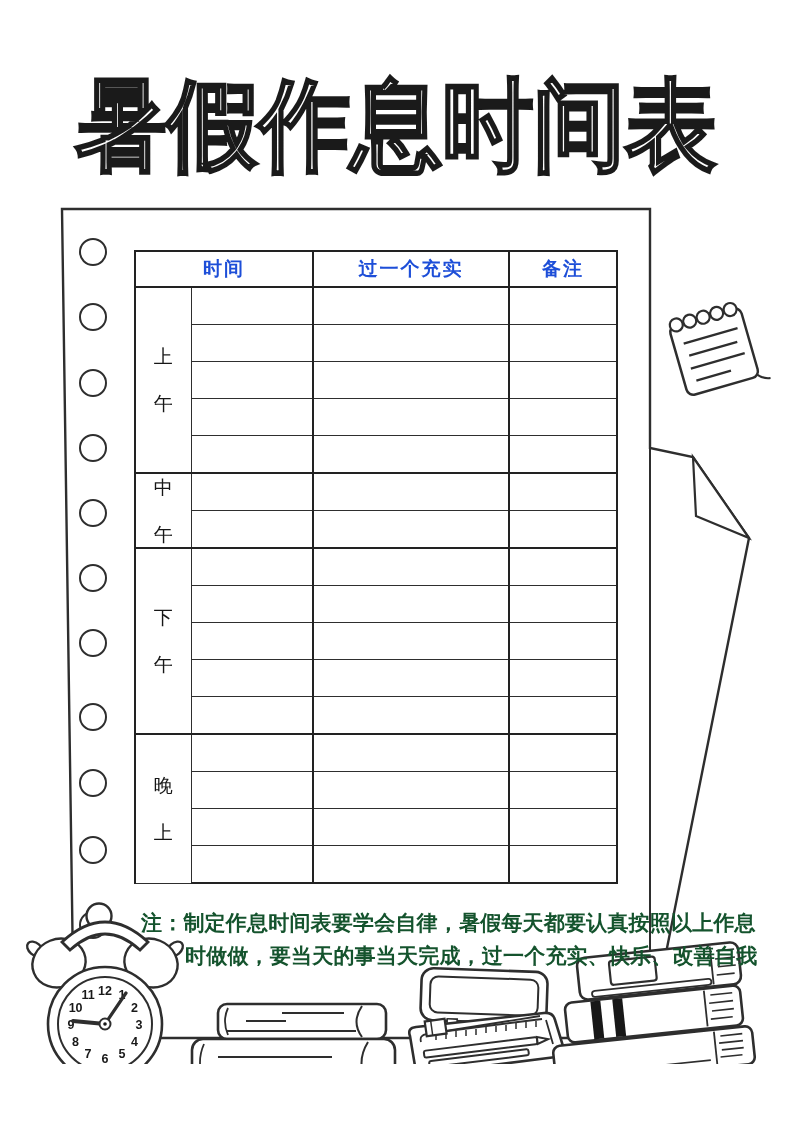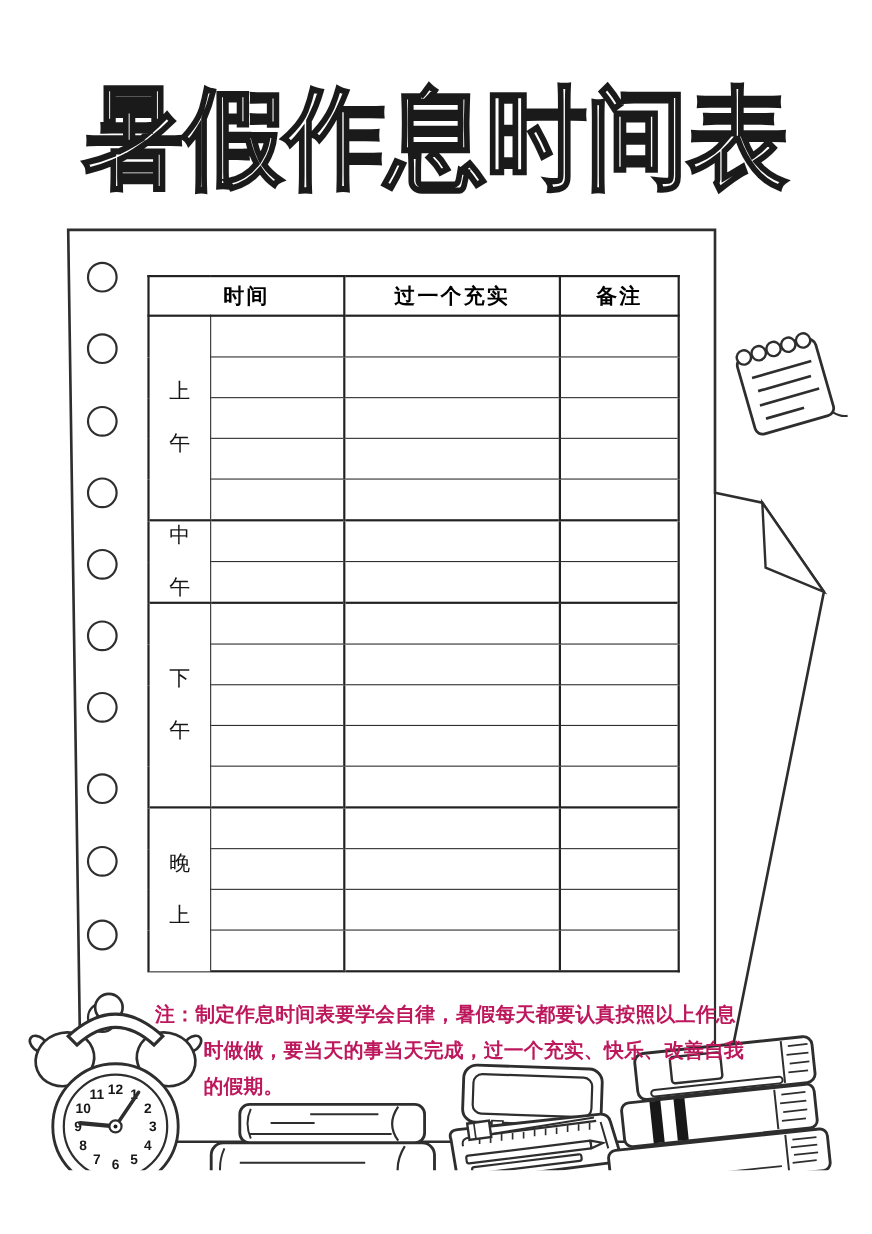--- a/index.html
+++ b/index.html
@@ -16,21 +16,21 @@
   
   table.schedule{
     position:absolute;left:134px;top:250px;
     width:482px;
     border-collapse:collapse;table-layout:fixed;
     background:transparent;
   }
   table.schedule th{
     border:2px solid #222;
     height:34px;padding:0;
-    font-size:19px;font-weight:bold;color:#000000;
+    font-size:19px;font-weight:bold;color:#1d4ed8;
     text-align:center;vertical-align:middle;
     letter-spacing:2px;
   }
   table.schedule td{
     border:1px solid #2e2e2e;
     height:36px;padding:0;
   }
   table.schedule td.period{
     border-left:2px solid #222;
     vertical-align:middle;
@@ -40,21 +40,21 @@
   table.schedule tr.group-start td{border-top:2px solid #222;}
   table.schedule tbody tr:last-child td{border-bottom:2px solid #222;}
   .vlabel{
     display:flex;flex-direction:column;align-items:center;justify-content:center;
     gap:28px;font-size:19px;font-weight:500;color:#161616;line-height:1;
   }
 
   
   .note{
     position:absolute;left:141px;top:906px;width:510px;
-    font-size:18px;font-weight:bold;line-height:33px;color:#be185d;
+    font-size:21px;font-weight:bold;line-height:33px;color:#14532d;
     letter-spacing:0.2px;
   }
   .note-line{white-space:nowrap;}
   .note-line.indent{margin-left:44px;}
 
   
   .ink{stroke:#2e2e2e;fill:none;}
   .fillw{fill:#ffffff;}
   .clocknum{font-family:"Liberation Sans",sans-serif;font-size:12.5px;font-weight:bold;fill:#181818;}
   .title-text{
@@ -323,16 +323,15 @@
           <td class="time"></td>
           <td class="activity"></td>
           <td class="remark"></td>
         </tr>
       </tbody>
   </table>
 
   <div class="note">
     <div class="note-line">注：制定作息时间表要学会自律，暑假每天都要认真按照以上作息</div>
     <div class="note-line indent">时做做，要当天的事当天完成，过一个充实、快乐、改善自我</div>
-    <div class="note-line indent">的假期。</div>
   </div>
 
 </div>
 
 </body></html>

